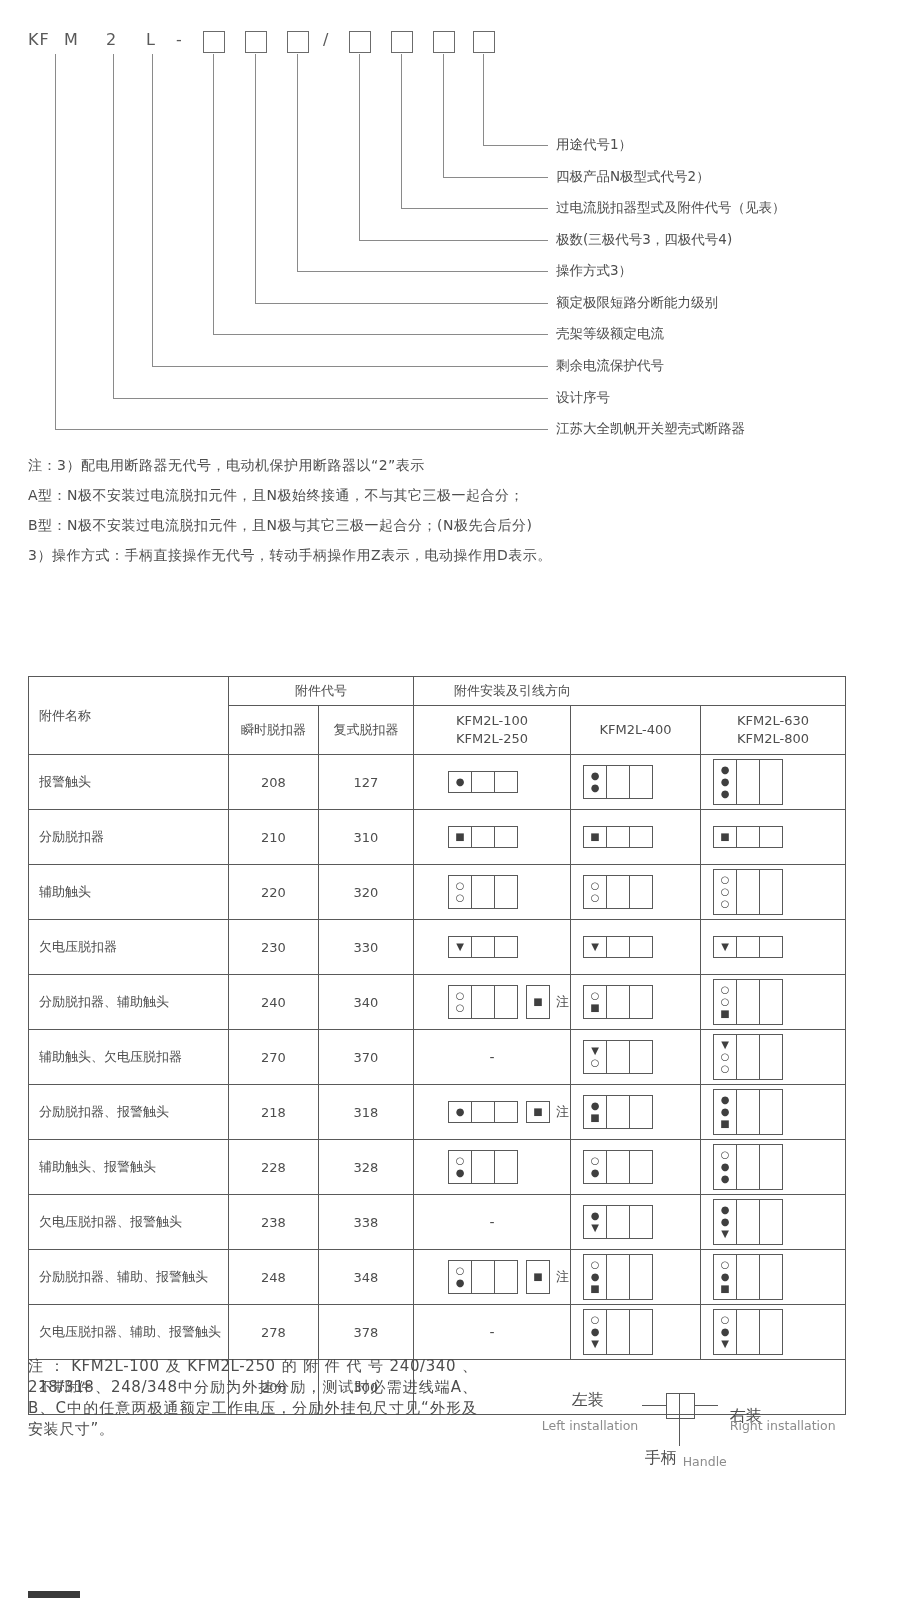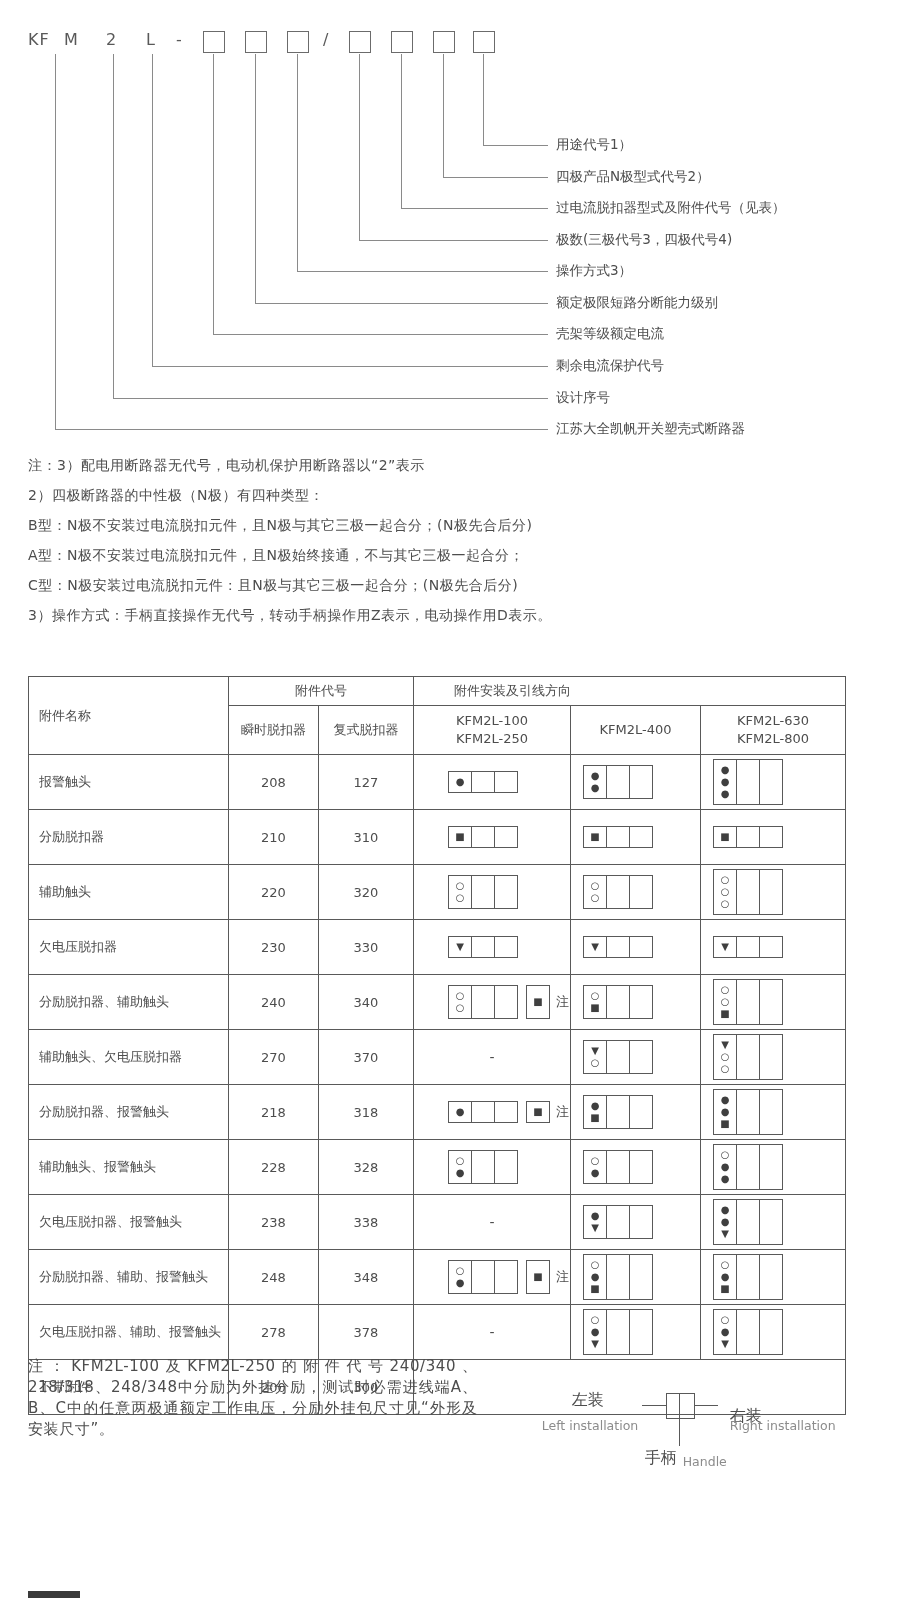--- a/index.html
+++ b/index.html
@@ -100,24 +100,22 @@
   <span class="dlabel" style="top:262px">操作方式3）</span>
   <span class="dlabel" style="top:294px">额定极限短路分断能力级别</span>
   <span class="dlabel" style="top:325px">壳架等级额定电流</span>
   <span class="dlabel" style="top:357px">剩余电流保护代号</span>
   <span class="dlabel" style="top:389px">设计序号</span>
   <span class="dlabel" style="top:420px">江苏大全凯帆开关塑壳式断路器</span>
 </div>
 
 <div class="notes">
   <p>注：3）配电用断路器无代号，电动机保护用断路器以“2”表示</p>
-  <p>2）四极断路器的中性极（N极）有四种类型：</p>
+  <p>A型：N极不安装过电流脱扣元件，且N极始终接通，不与其它三极一起合分；</p>
   <p>B型：N极不安装过电流脱扣元件，且N极与其它三极一起合分；(N极先合后分)</p>
-  <p>A型：N极不安装过电流脱扣元件，且N极始终接通，不与其它三极一起合分；</p>
-  <p>C型：N极安装过电流脱扣元件：且N极与其它三极一起合分；(N极先合后分)</p>
   <p>3）操作方式：手柄直接操作无代号，转动手柄操作用Z表示，电动操作用D表示。</p>
 </div>
 
 <table class="acc-table">
   <colgroup>
     <col style="width:200px">
       <col style="width:90px">
       <col style="width:95px">
     <col style="width:157px">
       <col style="width:130px">

